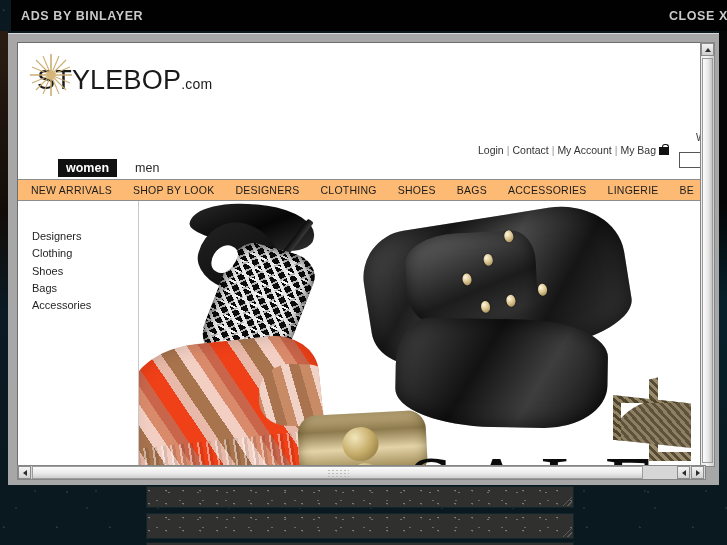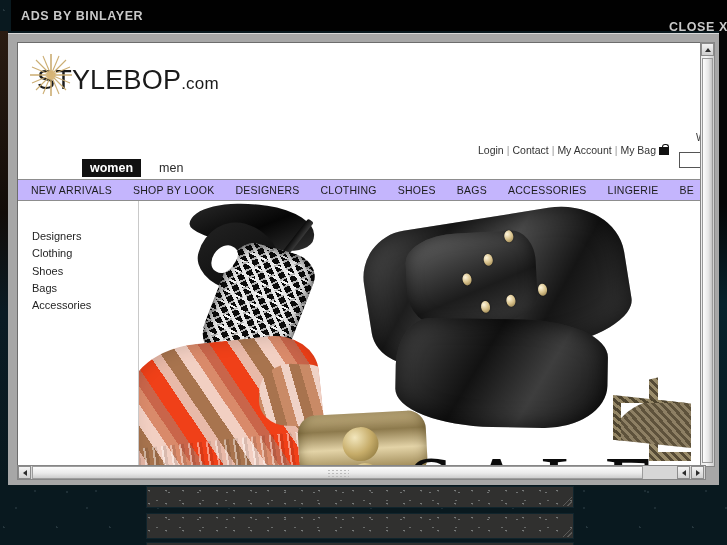--- a/index.html
+++ b/index.html
@@ -55,21 +55,21 @@
     width: 727px; height: 31px;
     background: #010101;
     color: #c9c9c9;
     font-size: 12.5px;
     font-weight: bold;
     letter-spacing: .6px;
     margin-left: 11px;
   }
   .ad-bar .ad-label { position: absolute; left: 10px; top: 9px; }
   .ad-bar .ad-close {
-    position: absolute; right: 10px; top: 20px;
+    position: absolute; right: 10px; top: 9px;
     cursor: pointer;
   }
 
   
   .popup-frame {
     position: absolute;
     left: 8px; top: 33px;
     width: 711px; height: 452px;
     background: #a7a7a7;
     border-top: 1px solid #d8d8d8;
@@ -157,24 +157,24 @@
   .logo-star {
     position: absolute; left: -9px; top: -13px;
     width: 46px; height: 46px;
   }
   .logo-text {
     font-size: 27px;
     letter-spacing: .2px;
     color: #1a1a1a;
     white-space: nowrap;
   }
-  .logo-text .dotcom { font-size: 17px; }
+  .logo-text .dotcom { font-size: 14px; }
 
   .gender-tabs {
-    position: absolute; left: 64px; top: 116px;
+    position: absolute; left: 40px; top: 116px;
     font-size: 12.5px;
   }
   .gender-tabs .tab {
     display: inline-block;
     padding: 2px 8px;
     color: #2b2b2b;
     cursor: pointer;
   }
   .gender-tabs .tab.active {
     background: #111;
@@ -218,21 +218,21 @@
     white-space: nowrap;
   }
 
   
   .nav-bar {
     position: absolute; left: 0; top: 136px;
     width: 689px; height: 22px;
     border-top: 1px solid #8d8d8d;
     border-bottom: 1px solid #8d8d8d;
     box-sizing: border-box;
-    background: #c4b5fd;
+    background: #fdba74;
     white-space: nowrap;
     overflow: hidden;
   }
   .nav-bar .nav-item {
     display: inline-block;
     font-size: 10.5px;
     color: #1c1c1c;
     padding: 4px 0 0 0;
     margin-left: 21px;
     letter-spacing: .25px;

